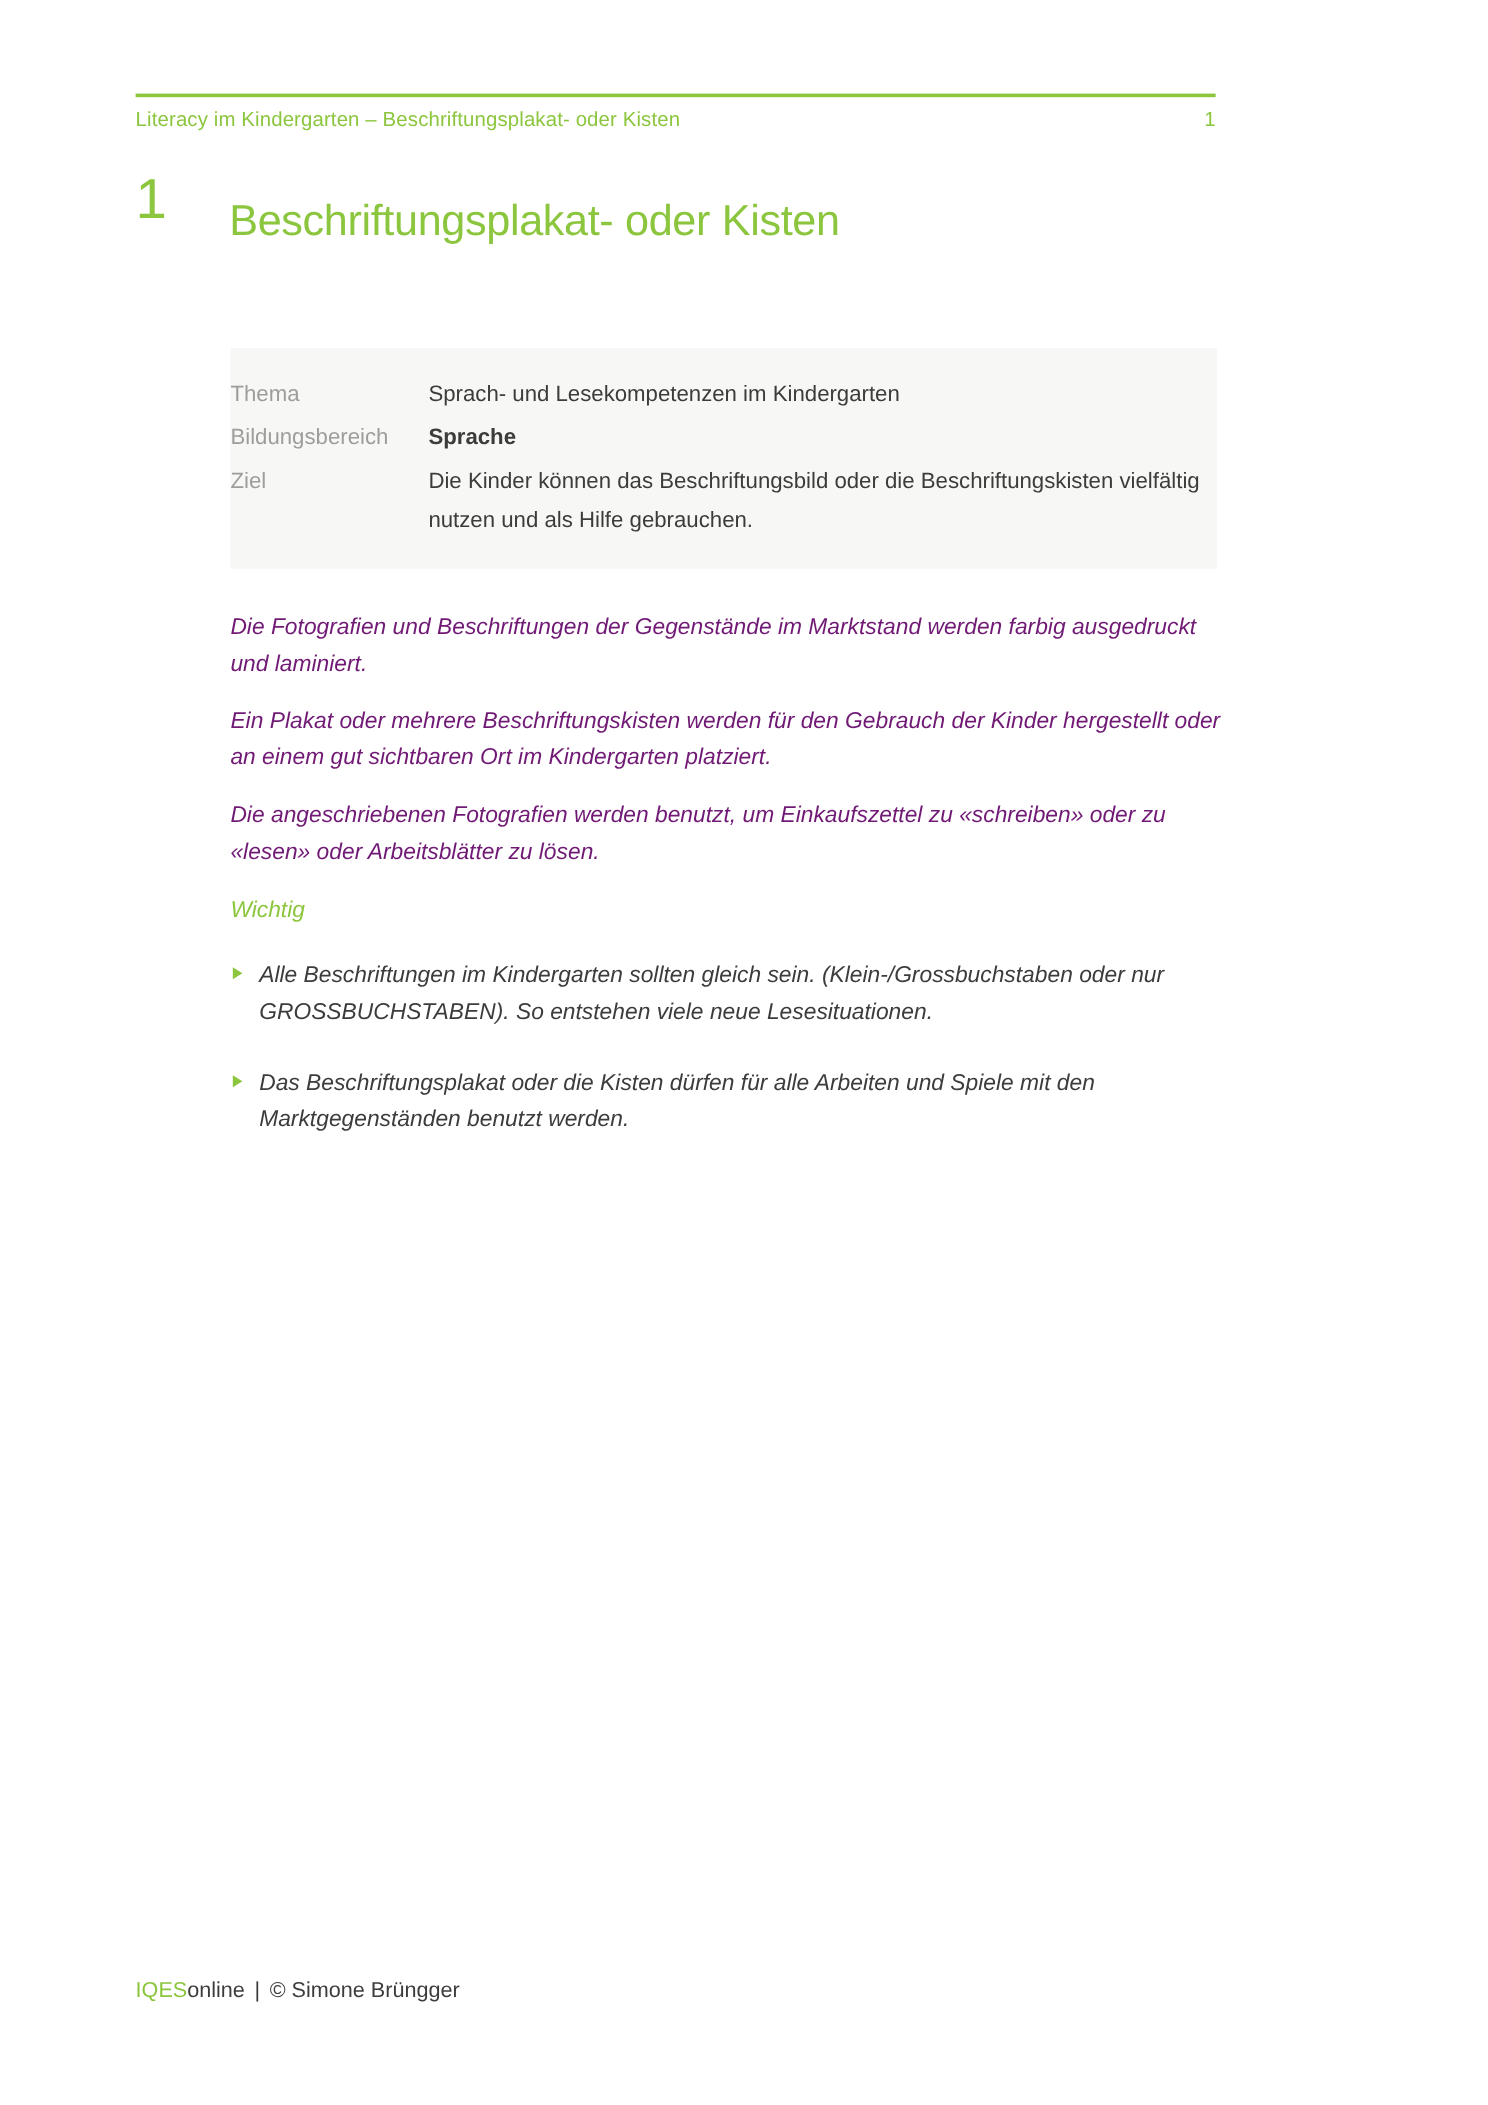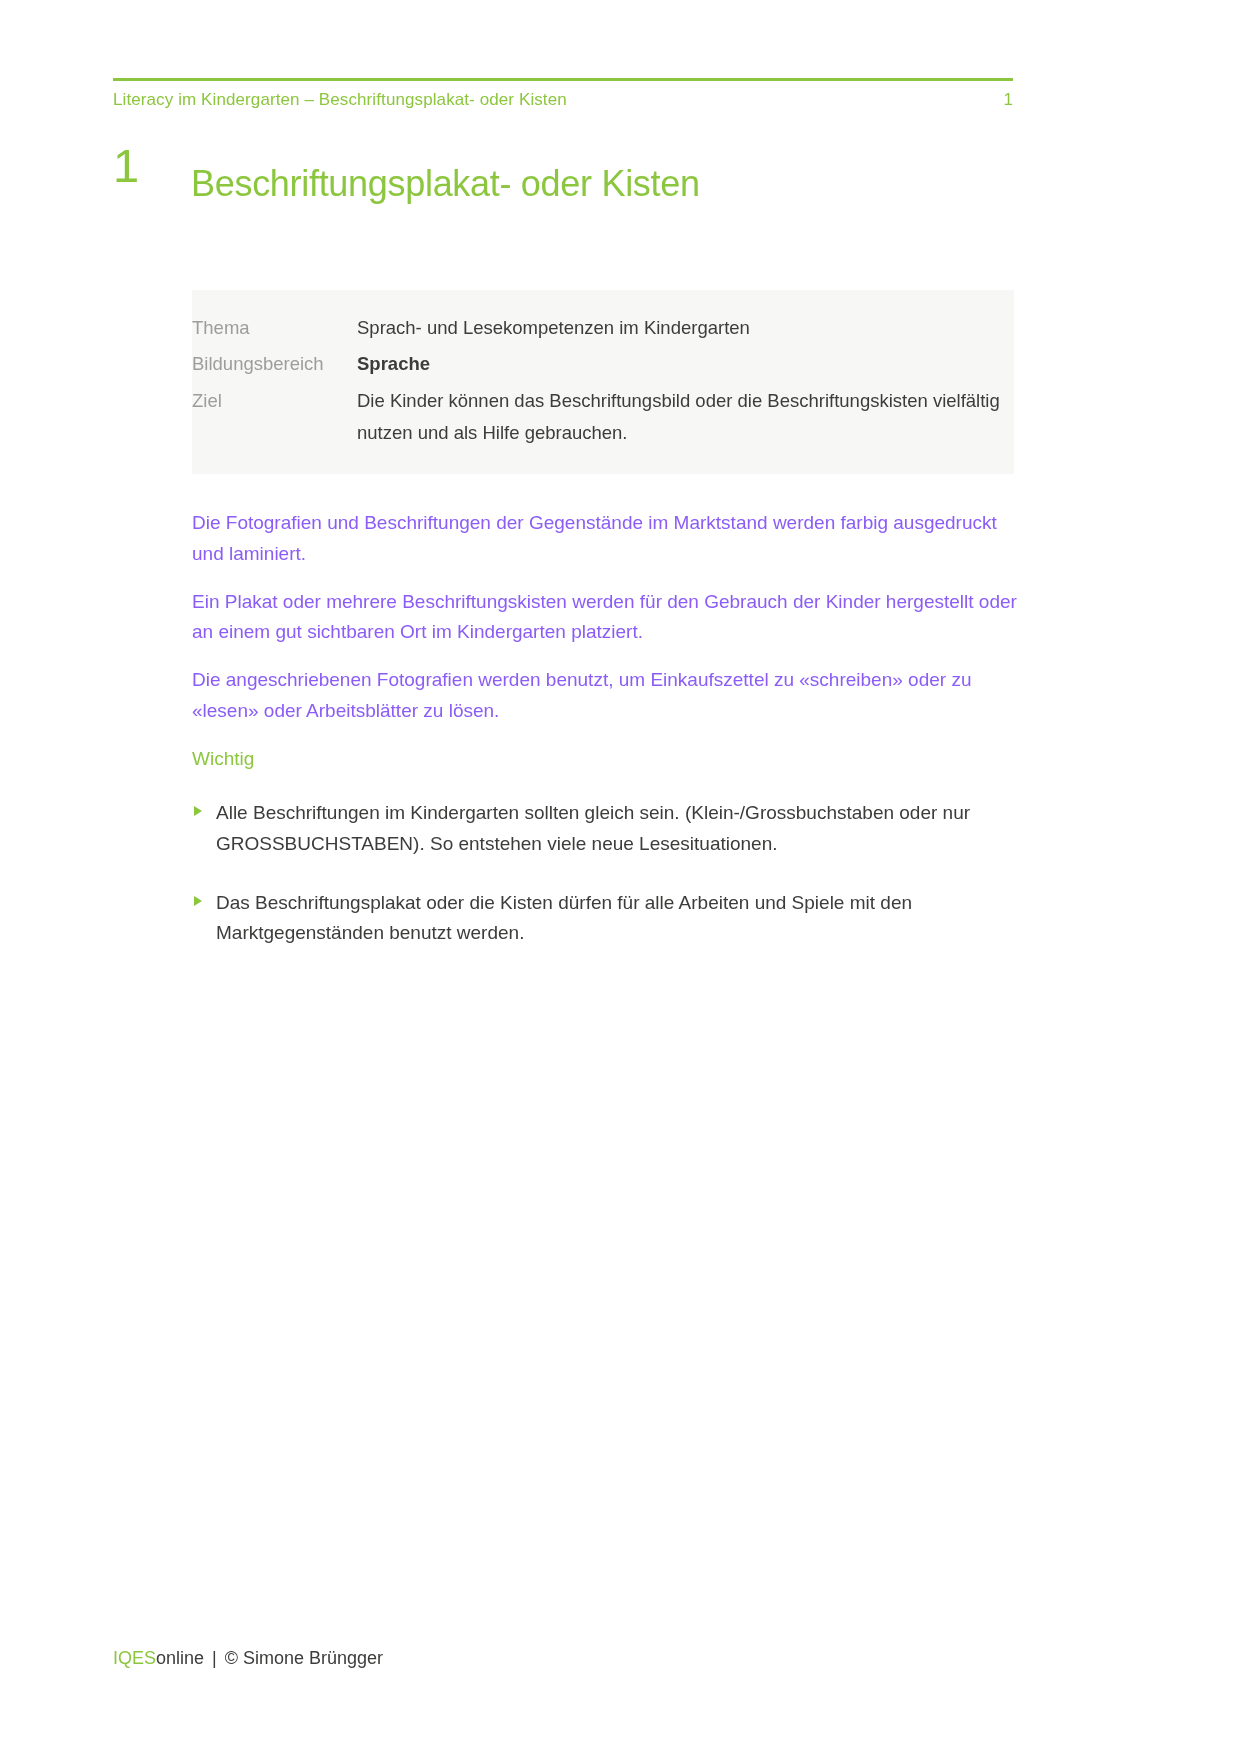--- a/index.html
+++ b/index.html
@@ -108,30 +108,32 @@
   
   .body-block {
     position: absolute;
     left: 192px;
     top: 508px;
     width: 825px;
   }
   .para {
     font-size: 19px;
     line-height: 1.62;
-    color: #8b5cf6;
+    color: #701a75;
     margin: 0 0 17px 0;
+    font-style: italic;
   }
 
   
   .wichtig-block {
     position: absolute;
     left: 192px;
     top: 748px;
     width: 828px;
+    font-style: italic;
   }
   .wichtig-heading {
     font-size: 19px;
     color: #8cc63e;
     margin: 0 0 14px 0;
   }
   .bullet-list {
     list-style: none;
     margin: 0;
     padding: 0;

